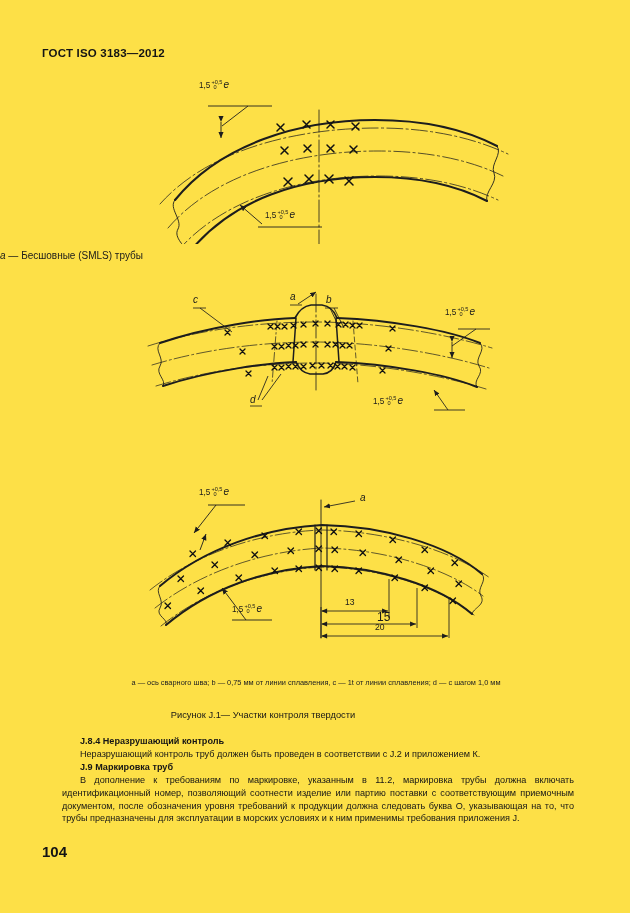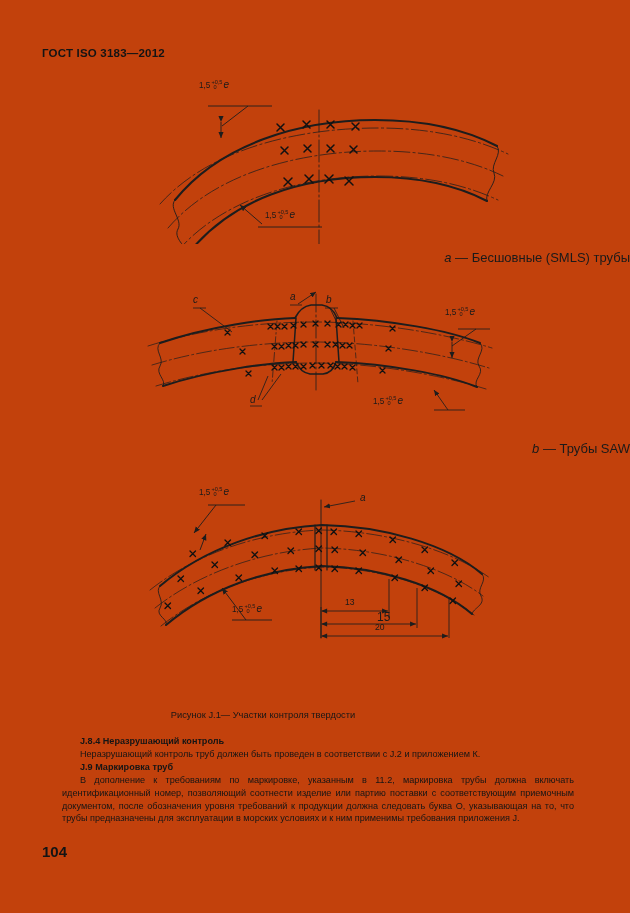--- a/index.html
+++ b/index.html
@@ -11,39 +11,39 @@
     width: 630px;
     height: 913px;
     position: relative;
     font-family: "Liberation Sans", sans-serif;
     color: #1a1a1a;
     overflow: hidden;
   }
   .page {
     position: absolute;
     inset: 0;
-    background: #c2410c;
+    background: #fde047;
   }
   .std-header {
     position: absolute;
     left: 42px;
     top: 47px;
     font-size: 11.5px;
     font-weight: bold;
     letter-spacing: 0.2px;
     color: #141414;
   }
   .fig-block {
     position: absolute;
     left: 0;
     width: 630px;
   }
   .fig-caption {
-    text-align: right;
-    font-size: 13px;
+    text-align: left;
+    font-size: 10px;
     color: #1a1a1a;
     font-style: italic;
   }
   .fig-caption .lbl { font-style: italic; }
   .fig-caption .txt { font-style: normal; }
   svg { display: block; }
   .legend {
     position: absolute;
     left: 46px;
     top: 678px;
@@ -285,25 +285,20 @@
     <div style="position:absolute; left:250px; top:108px; font-size:10px; font-style:italic;">d</div>
 
     <div style="position:absolute; left:445px; top:21px; font-size:8.2px; line-height:1;">
       <span>1,5</span><span style="display:inline-block; vertical-align:-0.15em; font-size:5.6px; line-height:0.95; text-align:left; margin:0 1px;"><span style="display:block;">+0,5</span><span style="display:block; padding-left:2px;">0</span></span><span style="font-style:italic; font-size:10px;">e</span>
     </div>
 
     <div style="position:absolute; left:373px; top:110px; font-size:8.2px; line-height:1;">
       <span>1,5</span><span style="display:inline-block; vertical-align:-0.15em; font-size:5.6px; line-height:0.95; text-align:left; margin:0 1px;"><span style="display:block;">+0,5</span><span style="display:block; padding-left:2px;">0</span></span><span style="font-style:italic; font-size:10px;">e</span>
     </div>
 
-    <div class="fig-caption" style="position:absolute; top:155px; width:630px;">
-      <span class="lbl">b</span>
-      <span class="txt">—</span>
-      <span class="txt">Трубы SAW</span>
-    </div>
   </div>
 
   <div class="fig-block" style="top:478px;">
     <svg width="630" height="172" viewBox="0 0 630 172">
       <defs>
         <marker id="arrC" markerWidth="8" markerHeight="8" refX="7" refY="3" orient="auto">
           <path d="M0,0 L7,3 L0,6 z" fill="#1d1d1d"></path>
         </marker>
         <marker id="arrCs" markerWidth="8" markerHeight="8" refX="1" refY="3" orient="auto">
           <path d="M7,0 L0,3 L7,6 z" fill="#1d1d1d"></path>
@@ -405,20 +400,21 @@
       <span>1,5</span><span style="display:inline-block; vertical-align:-0.15em; font-size:5.6px; line-height:0.95; text-align:left; margin:0 1px;"><span style="display:block;">+0,5</span><span style="display:block; padding-left:2px;">0</span></span><span style="font-style:italic; font-size:10px;">e</span>
     </div>
 
     <div style="position:absolute; left:345px; top:119px; font-size:8.6px;">13</div>
     <div style="position:absolute; left:377px; top:132px; font-size:12px;">15</div>
     <div style="position:absolute; left:375px; top:144px; font-size:8.6px;">20</div>
 
   </div>
 
   <div class="legend">
+    <div>a — ось сварного шва; b — 0,75 мм от линии сплавления, c — 1t от линии сплавления; d — с шагом 1,0 мм</div>
   </div>
 
   <div class="fig-number">Рисунок J.1— Участки контроля твердости</div>
 
   <div class="body-text">
     <div class="sec-head">J.8.4 Неразрушающий контроль</div>
     <p class="para indent">Неразрушающий контроль труб должен быть проведен в соответствии с J.2 и приложением К.</p>
     <div class="sec-head">J.9 Маркировка труб</div>
     <p class="para indent">В дополнение к требованиям по маркировке, указанным в 11.2, маркировка трубы должна включать идентификационный номер, позволяющий соотнести изделие или партию поставки с соответствующим приемочным документом, после обозначения уровня требований к продукции должна следовать буква О, указывающая на то, что трубы предназначены для эксплуатации в морских условиях и к ним применимы требования приложения J.</p>
   </div>

